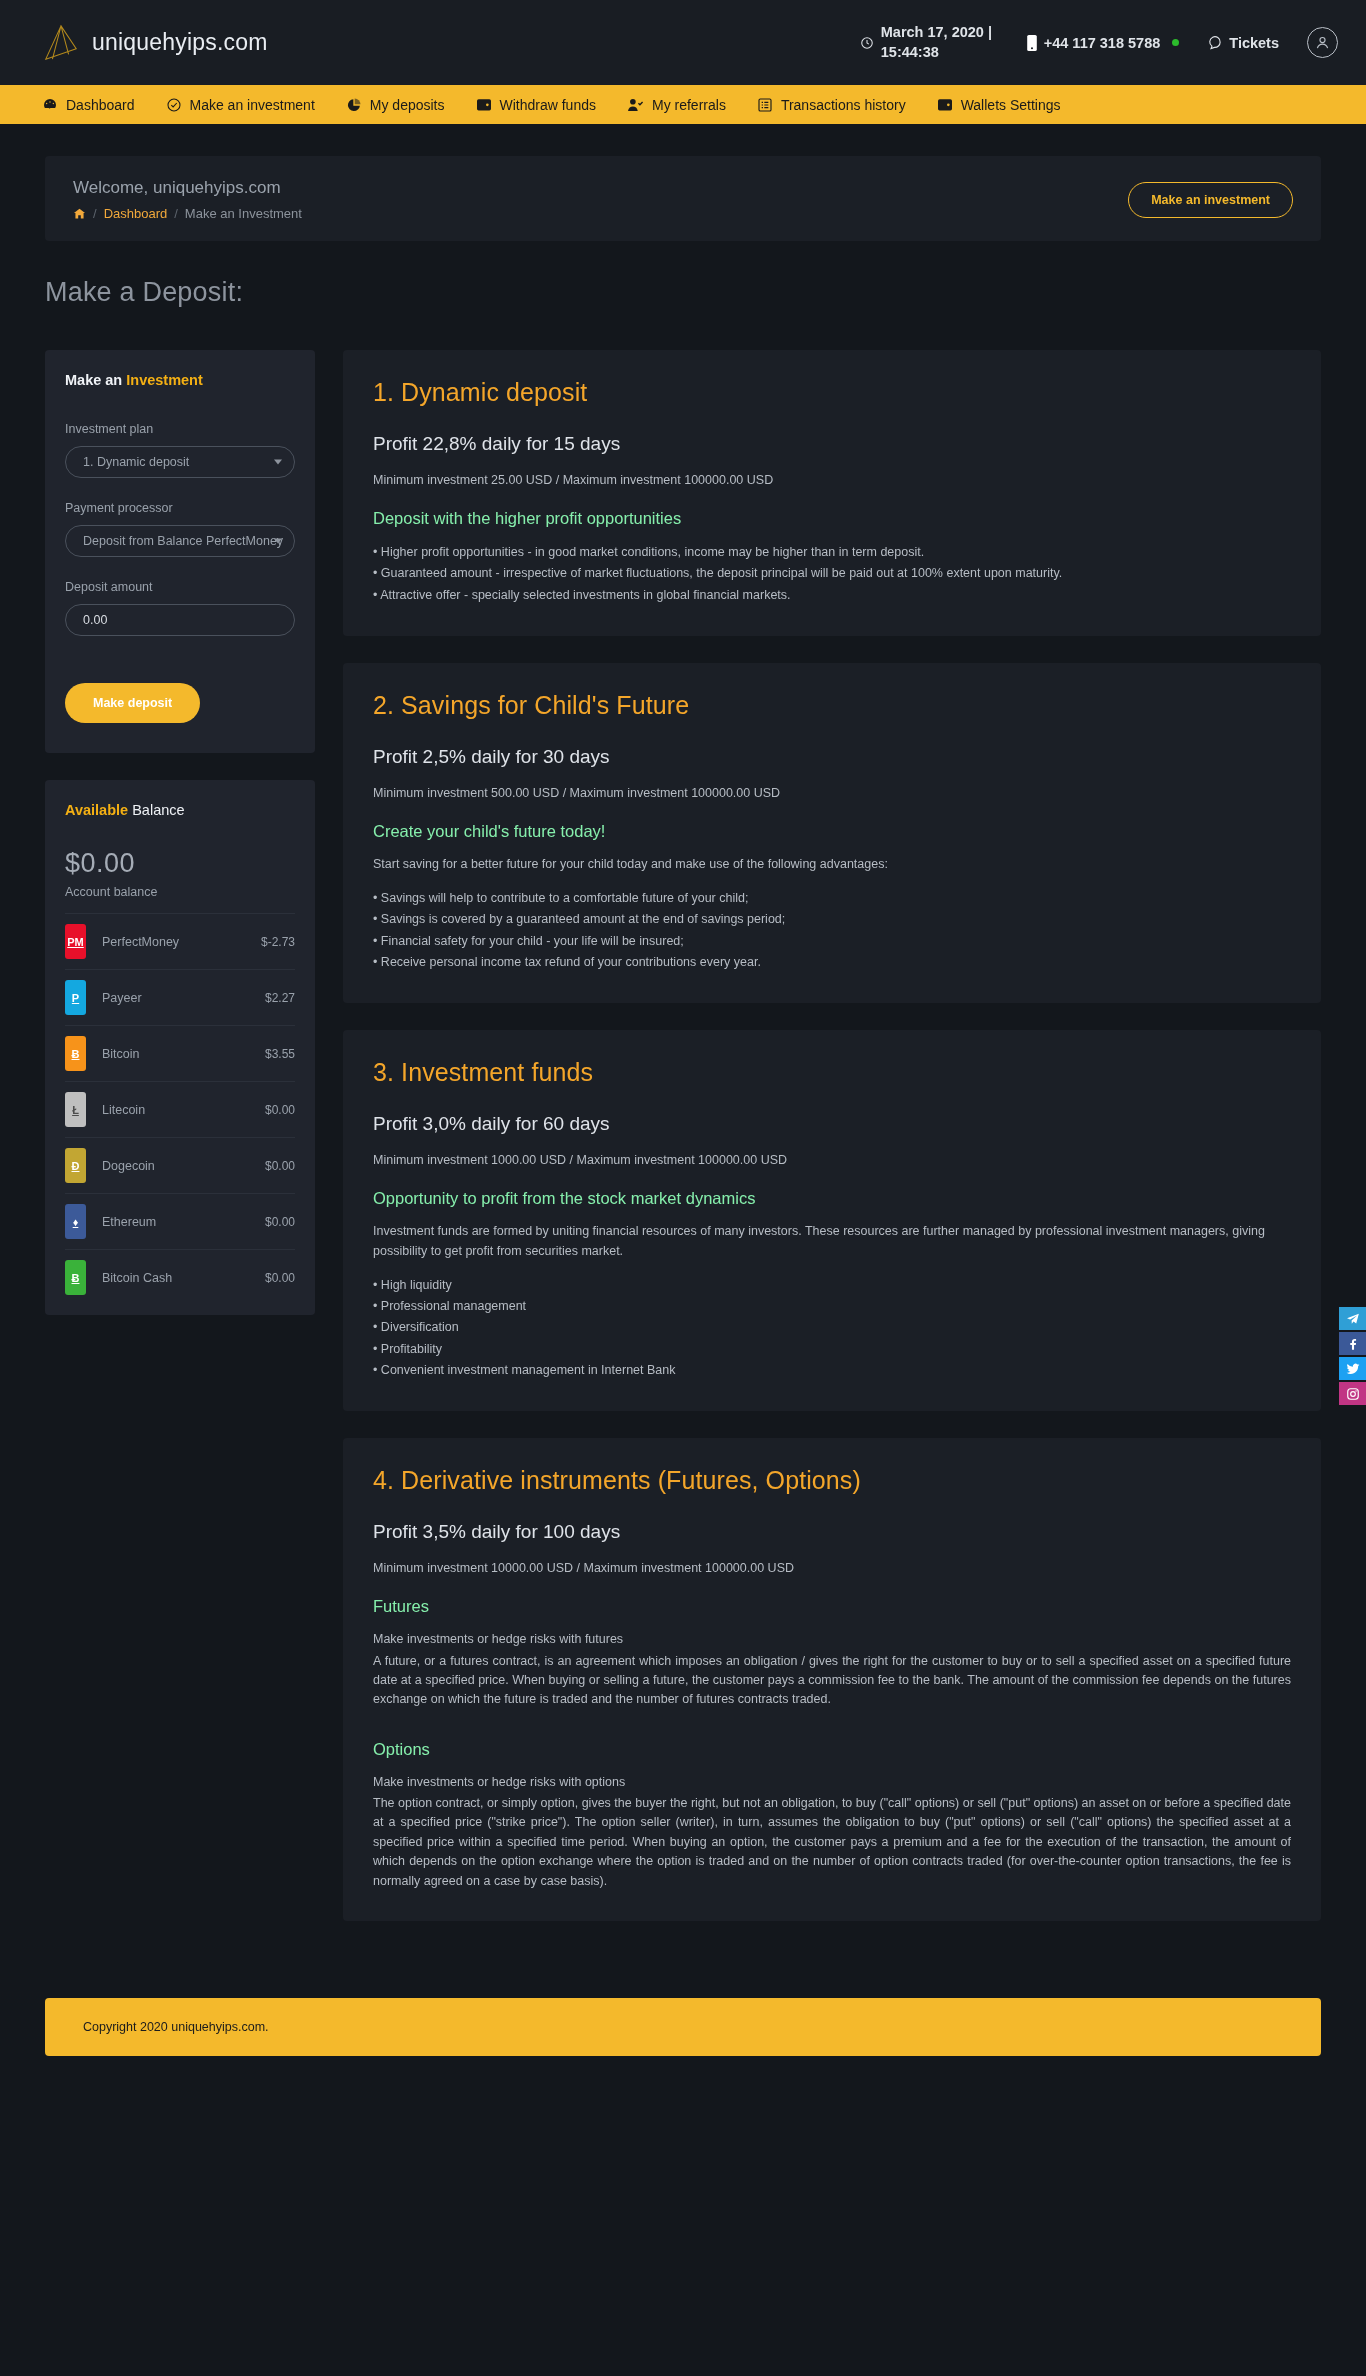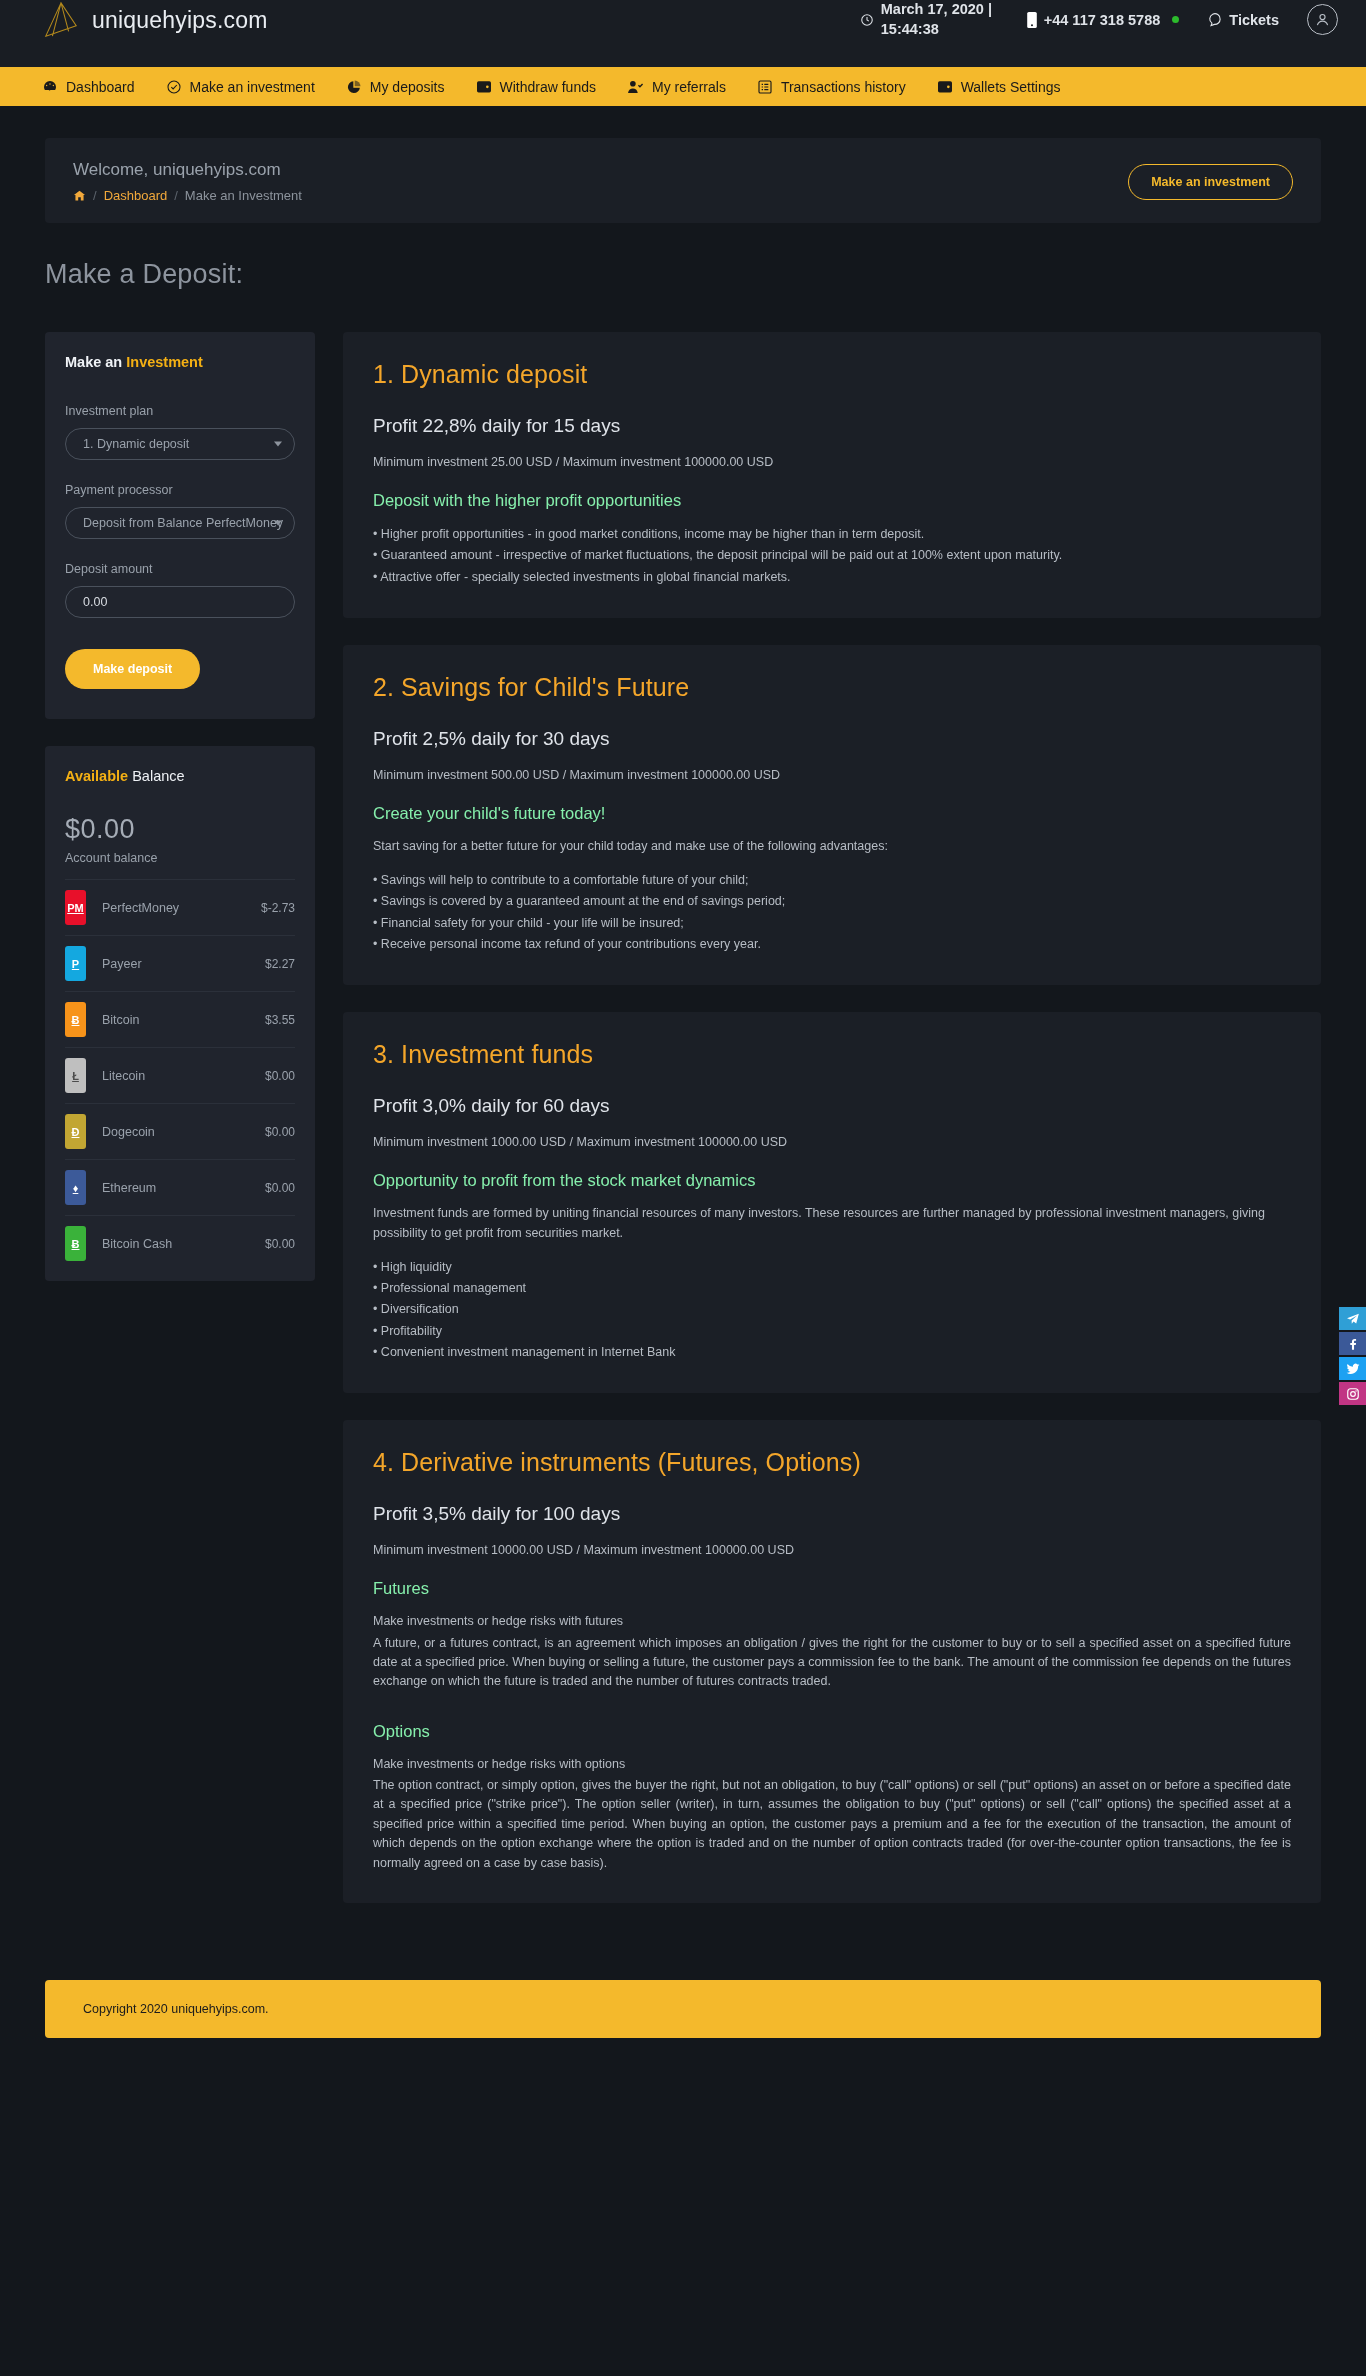--- a/index.html
+++ b/index.html
@@ -7,24 +7,24 @@
     width: 1366px;
     background: #13171c;
     font-family: "Liberation Sans", sans-serif;
     color: #c8ccd2;
     -webkit-font-smoothing: antialiased;
   }
   .page { width: 1366px; position: relative; overflow: hidden; }
 
   
   .topbar {
-    height: 67px;
+    height: 85px;
     background: #191d23;
     display: flex;
-    align-items: flex-start;
+    align-items: center;
     padding: 0 28px 0 42px;
   }
   .brand { display: flex; align-items: center; gap: 12px; }
   .brand-mark { width: 38px; height: 40px; display: block; }
   .brand-text { font-size: 23px; color: #e9edf2; letter-spacing: .2px; }
   .top-right { margin-left: auto; display: flex; align-items: center; gap: 28px; font-weight: bold; }
   .top-item { display: flex; align-items: center; gap: 7px; font-size: 14.5px; color: #dfe3e8; }
   .top-date { line-height: 1.35; max-width: 118px; }
   .ico { display: inline-flex; align-items: center; justify-content: center; flex: none; }
   .dot-online { width: 7px; height: 7px; border-radius: 50%; background: #2cbb2c; display: inline-block; margin-left: 5px; }
@@ -110,21 +110,21 @@
   }
   .btn-deposit {
     background: #f4b92c;
     color: #fff;
     border: none;
     border-radius: 20px;
     padding: 13px 28px;
     font-size: 12.5px;
     font-weight: 700;
     cursor: pointer;
-    margin-top: 8px;
+    margin-top: 24px;
     font-family: inherit;
   }
 
   .card-balance { margin-top: 27px; padding: 22px 20px 10px 20px; }
   .bal-title { font-size: 14.5px; color: #eef1f5; font-weight: 400; margin-bottom: 30px; }
   .bal-title em { font-style: normal; color: #f4b014; font-weight: 700; }
   .bal-amount { font-size: 27px; color: #a5acb6; font-weight: 400; letter-spacing: .5px; }
   .bal-sub { font-size: 12.5px; color: #99a1ab; margin-top: 6px; margin-bottom: 14px; }
   .wallet-row {
     display: flex; align-items: center;

